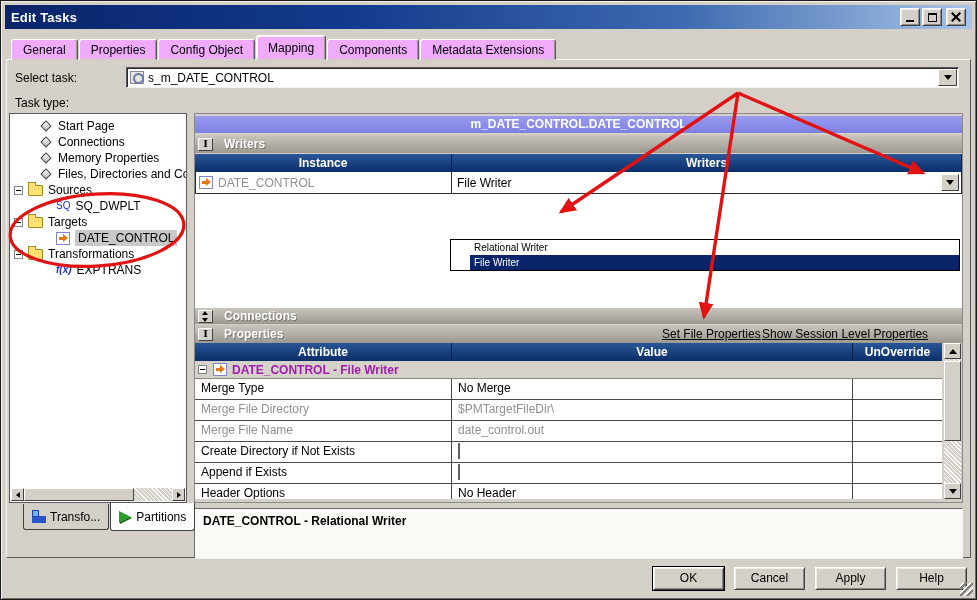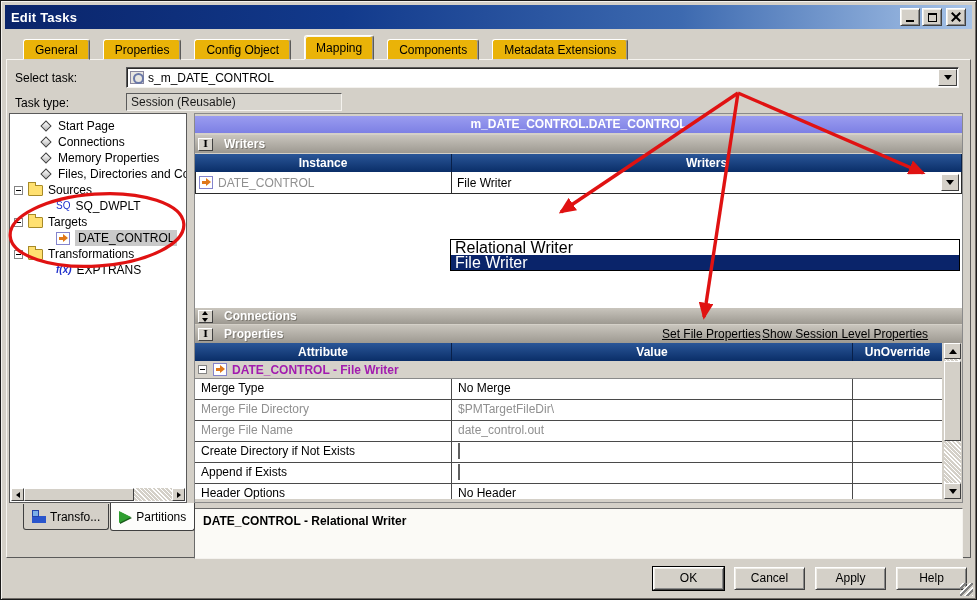--- a/index.html
+++ b/index.html
@@ -18,22 +18,22 @@
           display:flex;align-items:center;justify-content:center;}
   .btn-min{right:52px;} .btn-max{right:30px;} .btn-close{right:6px;}
   .glyph-min{width:8px;height:2px;background:#000;margin-top:8px;}
   .glyph-max{width:9px;height:9px;border:1px solid #000;border-top:2px solid #000;}
   .glyph-close{position:relative;width:10px;height:10px;}
   .glyph-close::before,.glyph-close::after{content:"";position:absolute;left:4px;top:-1px;width:2px;height:12px;background:#000;}
   .glyph-close::before{transform:rotate(45deg);} .glyph-close::after{transform:rotate(-45deg);}
 
   
   .tabs{position:absolute;left:10px;top:37px;height:22px;display:flex;align-items:flex-end;z-index:3;}
-  .tab{height:21px;padding:3px 11px 0 11px;background:#eab308;border:1px solid;border-color:#fff #5a5a5a #d4d0c8 #fff;
-       border-radius:3px 3px 0 0;margin-right:1px;white-space:nowrap;box-shadow:inset -1px 0 0 #9a968e;margin-left:12px;}
+  .tab{height:21px;padding:3px 11px 0 11px;background:#f0abfc;border:1px solid;border-color:#fff #5a5a5a #d4d0c8 #fff;
+       border-radius:3px 3px 0 0;margin-right:1px;white-space:nowrap;box-shadow:inset -1px 0 0 #9a968e;}
   .tab.active{height:25px;margin-top:-4px;padding-top:5px;z-index:4;box-shadow:inset -1px 0 0 #9a968e, inset 1px 1px 0 #f8f6f2;}
   .page-border{position:absolute;left:5px;top:58px;right:5px;height:499px;
        border-top:1px solid #f6f4f0;border-left:1px solid #f6f4f0;border-right:1px solid #5a5a5a;border-bottom:1px solid #5a5a5a;}
 
   
   .field-label{position:absolute;left:14px;color:#000;}
   .lbl-select{top:70px;} .lbl-type{top:95px;}
   .task-combo{position:absolute;left:125px;top:66px;width:833px;height:21px;background:#fff;
         border:1px solid;border-color:#5a5a5a #f4f2ee #f4f2ee #5a5a5a;box-shadow:inset 1px 1px 0 #2a2a2a;
         display:flex;align-items:center;padding-left:3px;}
@@ -106,21 +106,21 @@
   .grid-hdr{display:flex;height:18px;background:linear-gradient(#2a5698,#0a2e68);color:#fff;font-weight:bold;}
   .grid-hdr>div{text-align:center;line-height:18px;border-right:1px solid #08204a;}
   .wcol1{width:257px;} .wcol2{flex:1;}
   .w-row{display:flex;height:22px;}
   .w-cell{border:1px solid #2a2a2a;border-top:none;background:#fff;display:flex;align-items:center;padding:0 3px;}
   .w-cell1{width:257px;color:#909090;}
   .w-cell2{flex:1;border-left:none;position:relative;padding-left:5px;}
   .dd-btn{position:absolute;right:2px;top:2px;width:18px;height:17px;background:#d4d0c8;
         border:1px solid;border-color:#fff #404040 #404040 #fff;display:flex;align-items:center;justify-content:center;}
   .dropdown{position:absolute;left:255px;top:85px;width:510px;background:#fff;border:1px solid #000;}
-  .dd-item{height:15px;line-height:15px;padding-left:4px;font-size:16px;}
+  .dd-item{height:15px;line-height:15px;padding-left:4px;font-size:10px;margin-left:19px;}
   .dd-item.sel{background:#0a246a;color:#fff;}
 
   
   .props-grid{position:absolute;left:0;top:229px;width:747px;height:156px;background:#fff;overflow:hidden;}
   .pcol-a{width:257px;} .pcol-v{width:401px;} .pcol-o{flex:1;border-right:none !important;}
   .group-row{display:flex;align-items:center;height:18px;background:#d6d2ca;border-bottom:1px solid #8a8a8a;
         color:#a21caf;font-weight:bold;padding-left:3px;}
   .group-row .expander{margin-right:6px;}
   .p-row{display:flex;height:21px;border-bottom:1px solid #4a4a4a;background:#fff;}
   .p-row>div{padding:2px 6px;border-right:1px solid #4a4a4a;white-space:nowrap;overflow:hidden;}
@@ -177,21 +177,20 @@
 
   <span class="field-label lbl-select">Select task:</span>
   <div class="task-combo">
     <span class="icon-session"></span>
     <span>s_m_DATE_CONTROL</span>
     <span class="combo-dd">
         <span class="arrow-down"></span>
       </span>
   </div>
   <span class="field-label lbl-type">Task type:</span>
-  <div class="task-type-field">Session (Reusable)</div>
 
   <div class="tree-panel">
     <ul class="tree">
       <li class="ind-page">
           <span class="icon-diamond"></span>
           <span>Start Page</span>
         </li>
       <li class="ind-page">
           <span class="icon-diamond"></span>
           <span>Connections</span>

